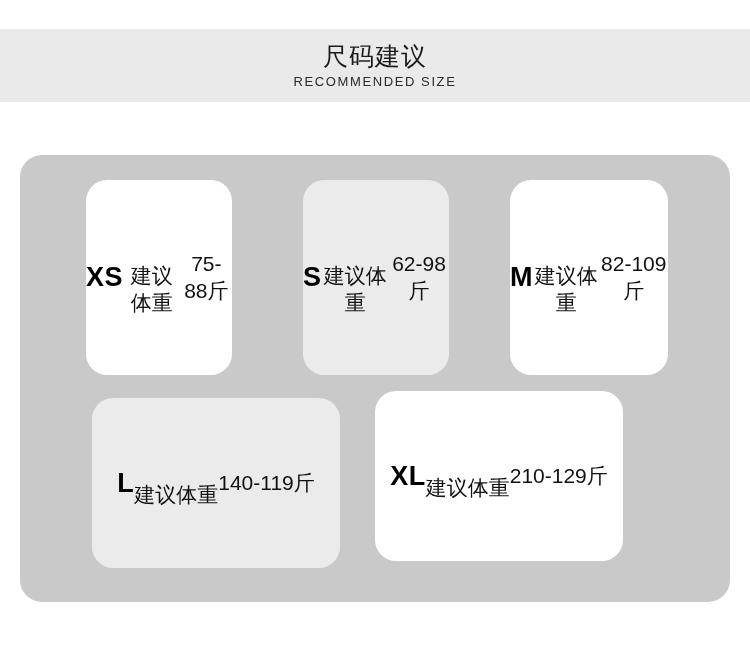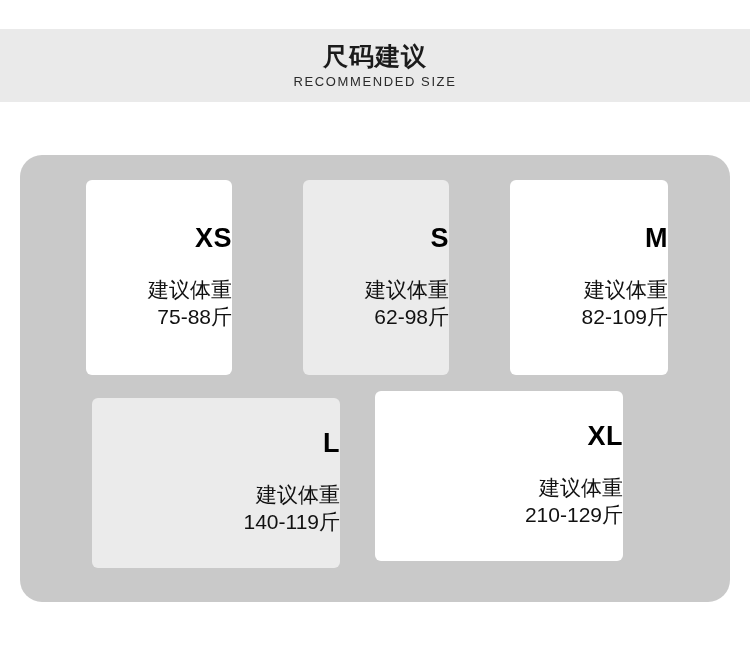--- a/index.html
+++ b/index.html
@@ -28,21 +28,21 @@
     height: 73px;
     background: #eaeaea;
     display: flex;
     flex-direction: column;
     align-items: center;
     justify-content: center;
   }
 
   .header-title {
     font-size: 25px;
-    font-weight: bold;
+    font-weight: normal;
     color: #1b1b1b;
     letter-spacing: 1px;
     line-height: 1.15;
   }
 
   .header-subtitle {
     margin-top: 4px;
     font-size: 13px;
     font-weight: normal;
     color: #2b2b2b;
@@ -57,24 +57,24 @@
     top: 155px;
     width: 710px;
     height: 447px;
     background: #c9c9c9;
     border-radius: 22px;
   }
 
   
   .card {
     position: absolute;
-    border-radius: 6px;
+    border-radius: 21px;
     display: flex;
-    flex-direction: column;
-    align-items: flex-end;
+    flex-direction: row;
+    align-items: center;
     justify-content: center;
     text-align: center;
   }
 
   .card-size {
     font-size: 27px;
     font-weight: bold;
     color: #000000;
     line-height: 1.0;
     letter-spacing: 0.5px;

